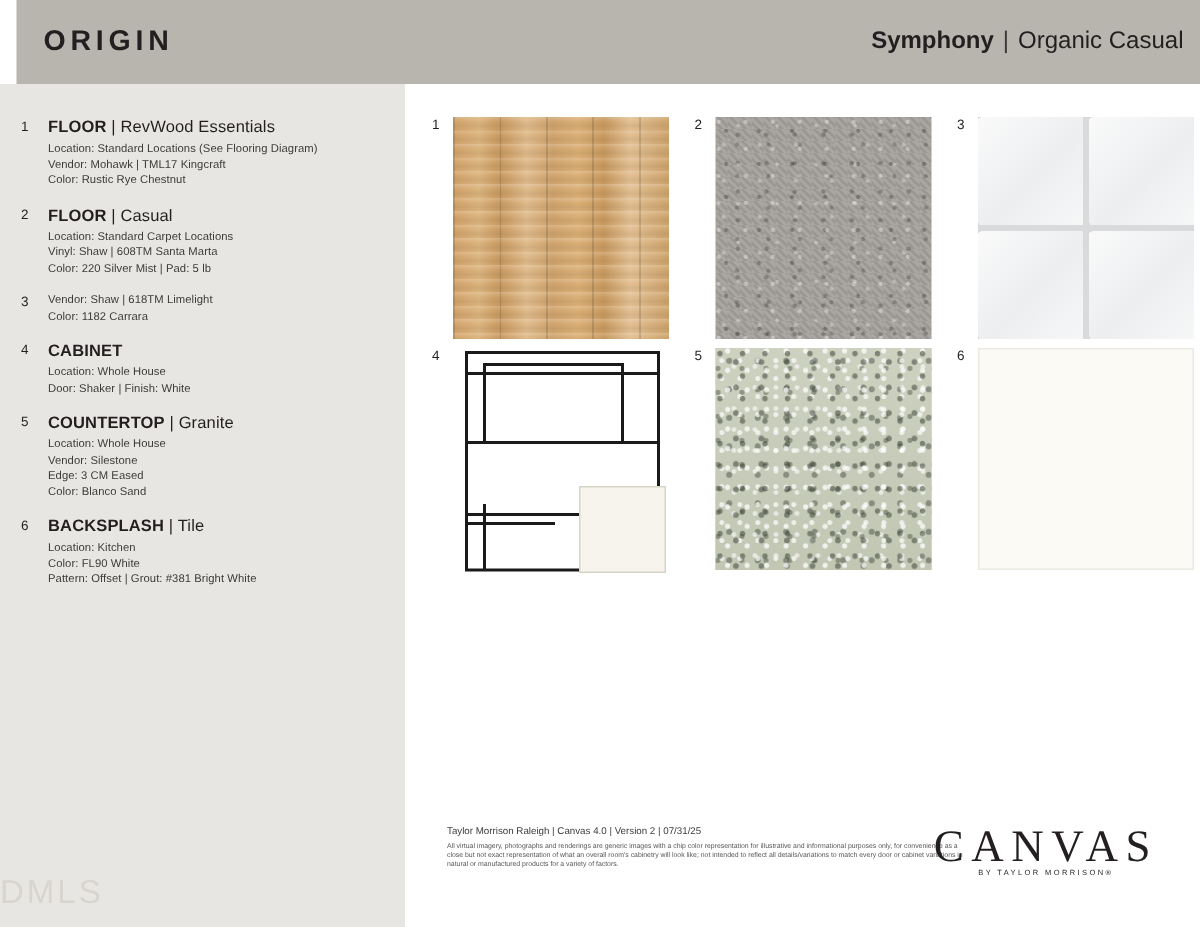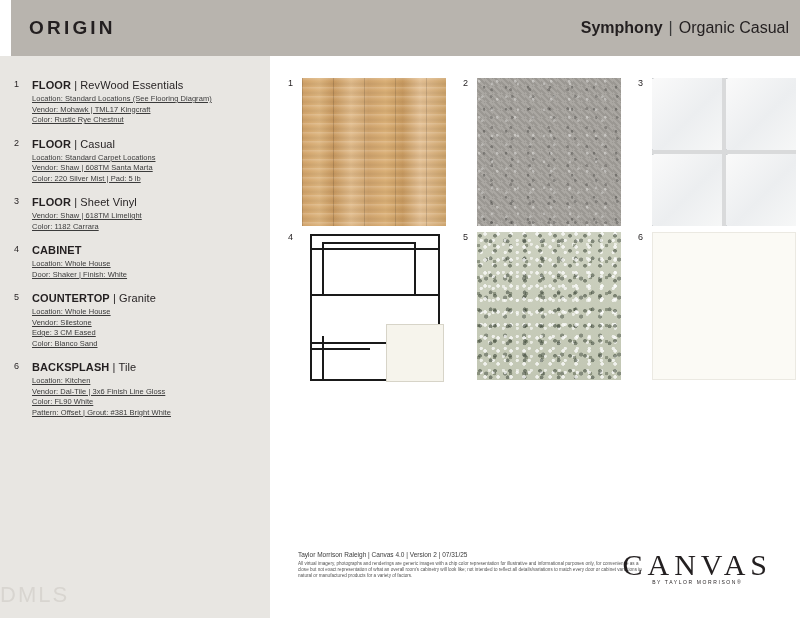--- a/index.html
+++ b/index.html
@@ -94,21 +94,20 @@
   }
   .spec-title .bold {
     font-weight: bold;
     text-align: right;
   }
   .spec-line {
     font-size: 7.5px;
     line-height: 10.5px;
     color: #3b3b3b;
     letter-spacing: 0.05px;
-    text-decoration: underline;
   }
 
   
   .watermark {
     position: absolute;
     left: 0;
     bottom: 10px;
     font-size: 22px;
     letter-spacing: 2px;
     color: #d8d5d0;
@@ -281,27 +280,26 @@
         <div class="spec-title"><span class="bold">FLOOR</span><span> | </span><span>RevWood Essentials</span></div>
         <div class="spec-line">Location: Standard Locations (See Flooring Diagram)</div>
         <div class="spec-line">Vendor: Mohawk | TML17 Kingcraft</div>
         <div class="spec-line">Color: Rustic Rye Chestnut</div>
       </div>
 
       <div class="spec-item">
         <div class="spec-num">2</div>
         <div class="spec-title"><span class="bold">FLOOR</span><span> | </span><span>Casual</span></div>
         <div class="spec-line">Location: Standard Carpet Locations</div>
-        <div class="spec-line">Vendor: Shaw | 608TM Santa Marta</div>
+        <div class="spec-line">Vinyl: Shaw | 608TM Santa Marta</div>
         <div class="spec-line">Color: 220 Silver Mist | Pad: 5 lb</div>
       </div>
 
       <div class="spec-item">
         <div class="spec-num">3</div>
-        <div class="spec-title"><span class="bold">FLOOR</span><span> | </span><span>Sheet Vinyl</span></div>
         <div class="spec-line">Vendor: Shaw | 618TM Limelight</div>
         <div class="spec-line">Color: 1182 Carrara</div>
       </div>
 
       <div class="spec-item">
         <div class="spec-num">4</div>
         <div class="spec-title"><span class="bold">CABINET</span></div>
         <div class="spec-line">Location: Whole House</div>
         <div class="spec-line">Door: Shaker | Finish: White</div>
       </div>
@@ -312,21 +310,20 @@
         <div class="spec-line">Location: Whole House</div>
         <div class="spec-line">Vendor: Silestone</div>
         <div class="spec-line">Edge: 3 CM Eased</div>
         <div class="spec-line">Color: Blanco Sand</div>
       </div>
 
       <div class="spec-item">
         <div class="spec-num">6</div>
         <div class="spec-title"><span class="bold">BACKSPLASH</span><span> | </span><span>Tile</span></div>
         <div class="spec-line">Location: Kitchen</div>
-        <div class="spec-line">Vendor: Dal-Tile | 3x6 Finish Line Gloss</div>
         <div class="spec-line">Color: FL90 White</div>
         <div class="spec-line">Pattern: Offset | Grout: #381 Bright White</div>
       </div>
 
     </div>
 
     <div class="watermark">DMLS</div>
   </div>
 
   <div class="samples">

